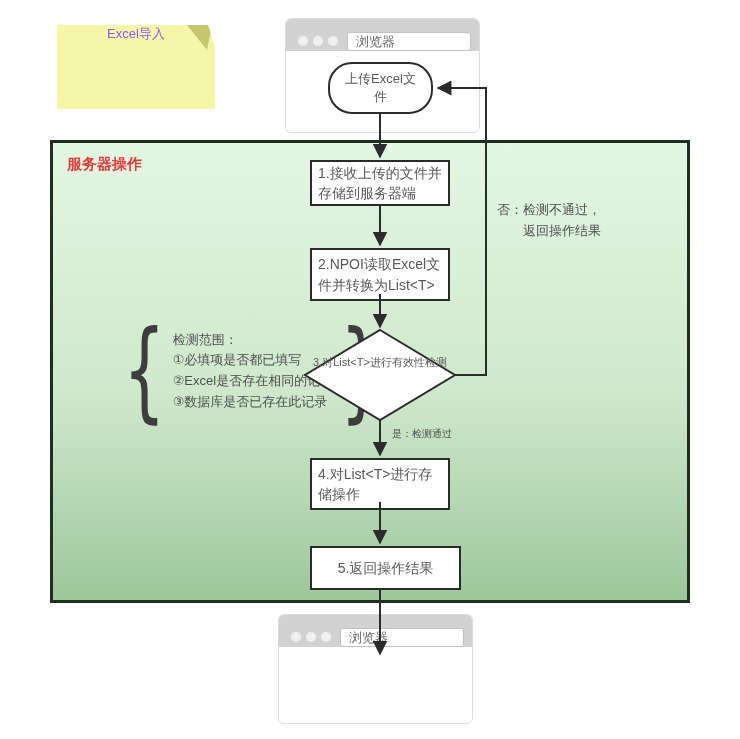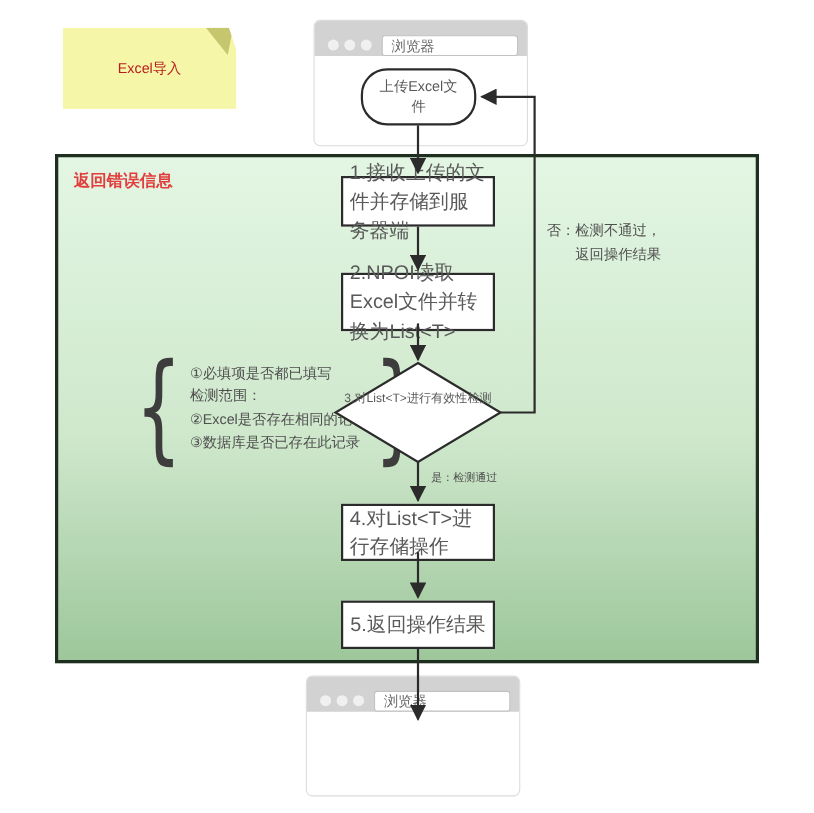--- a/index.html
+++ b/index.html
@@ -5,25 +5,25 @@
   * { margin:0; padding:0; box-sizing:border-box; }
   html,body { background:#ffffff; }
   body { font-family:"Liberation Sans","DejaVu Sans",sans-serif; }
   .canvas {
     position:relative; width:740px; height:739px; background:#ffffff;
     overflow:hidden; color:#595959;
   }
 
   
   .sticky-note{
-    position:absolute; left:57px; top:25px; width:158px; height:74px;
+    position:absolute; left:57px; top:25px; width:158px; height:84px;
     background:#f6f6a9;
     clip-path:polygon(0 0, calc(100% - 7px) 0, 100% 21px, 100% 100%, 0 100%);
-    display:flex; align-items:center; justify-content:center;
-    font-size:13px; color:#b91c1c; z-index:2;
+    display:flex; align-items:flex-start; justify-content:center;
+    font-size:13px; color:#8b5cf6; z-index:2;
   }
   .sticky-note .fold{ position:absolute; top:0; right:0; width:30px; height:26px; }
 
   
   .browser{
     position:absolute; background:#ffffff; border:1px solid #dcdcdc;
     border-radius:6px; z-index:2;
   }
   .browser-top-win{ left:285px; top:18px; width:195px; height:115px; }
   .browser-bottom-win{ left:278px; top:614px; width:195px; height:110px; }
@@ -54,27 +54,27 @@
     background:linear-gradient(180deg,#e3f6e3 0%, #cfe8cc 55%, #9dc79b 100%);
     border:3px solid #1f2f1f; z-index:1;
   }
   .server-box-title{
     position:absolute; left:14px; top:12px; font-size:15px; font-weight:bold;
     color:#e23c3c;
   }
 
   .process{
     position:absolute; background:#ffffff; border:2px solid #2b2b2b;
-    font-size:18px; line-height:1.45; color:#595959; z-index:3;
+    font-size:14px; line-height:1.45; color:#595959; z-index:3;
     display:flex; align-items:center; padding:3px 6px;
   }
   .process-1{ left:310px; top:160px; width:140px; height:46px; }
   .process-2{ left:310px; top:248px; width:140px; height:53px; }
   .process-4{ left:310px; top:458px; width:140px; height:52px; }
-  .process-5{ left:310px; top:546px; width:140px; height:44px; justify-content:center; text-align:center; }
+  .process-5{ left:310px; top:546px; width:151px; height:44px; justify-content:center; text-align:center; }
 
   .decision-label{
     position:absolute; left:313px; top:355px; width:134px; text-align:center;
     font-size:11px; line-height:1.45; color:#595959; z-index:6;
   }
 
   
   .check-scope{
     position:absolute; left:110px; top:316px; height:110px;
     display:flex; align-items:center; z-index:3;
@@ -122,43 +122,43 @@
       </div>
       <div class="address">浏览器</div>
     </div>
   </div>
 
   <div class="terminator terminator-upload">
     <span>上传Excel文件</span>
   </div>
 
   <div class="server-box">
-    <div class="server-box-title">返回错误信息</div>
+    <div class="server-box-title">服务器操作</div>
   </div>
 
   <div class="process process-1">
     <span>1.接收上传的文件并存储到服务器端</span>
   </div>
   <div class="process process-2">
     <span>2.NPOI读取Excel文件并转换为List&lt;T&gt;</span>
   </div>
   <div class="process process-4">
     <span>4.对List&lt;T&gt;进行存储操作</span>
   </div>
   <div class="process process-5">
     <span>5.返回操作结果</span>
   </div>
 
   <div class="decision-label">3.对List&lt;T&gt;进行有效性检测</div>
 
   <div class="check-scope">
     <span class="brace">{</span>
     <div class="check-scope-text">
+      <div>检测范围：</div>
       <div>①必填项是否都已填写</div>
-      <div>检测范围：</div>
       <div>②Excel是否存在相同的记录</div>
       <div>③数据库是否已存在此记录</div>
     </div>
     <span class="brace">}</span>
   </div>
 
   <div class="no-label">
     <div>否：检测不通过，</div>
     <div class="indent">返回操作结果</div>
   </div>

